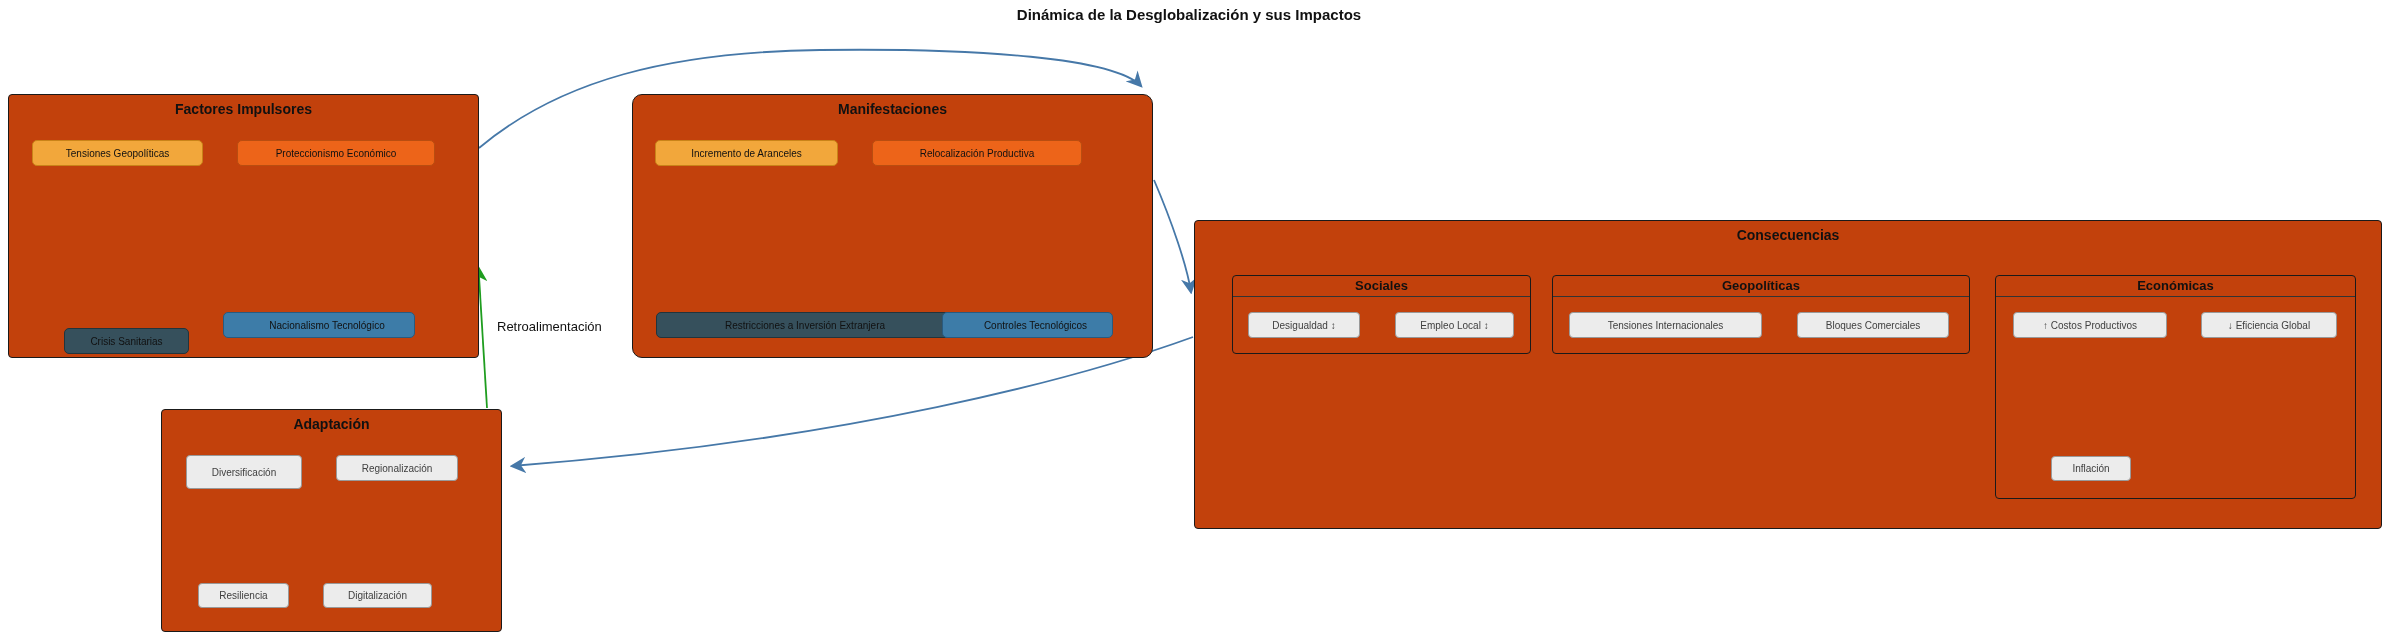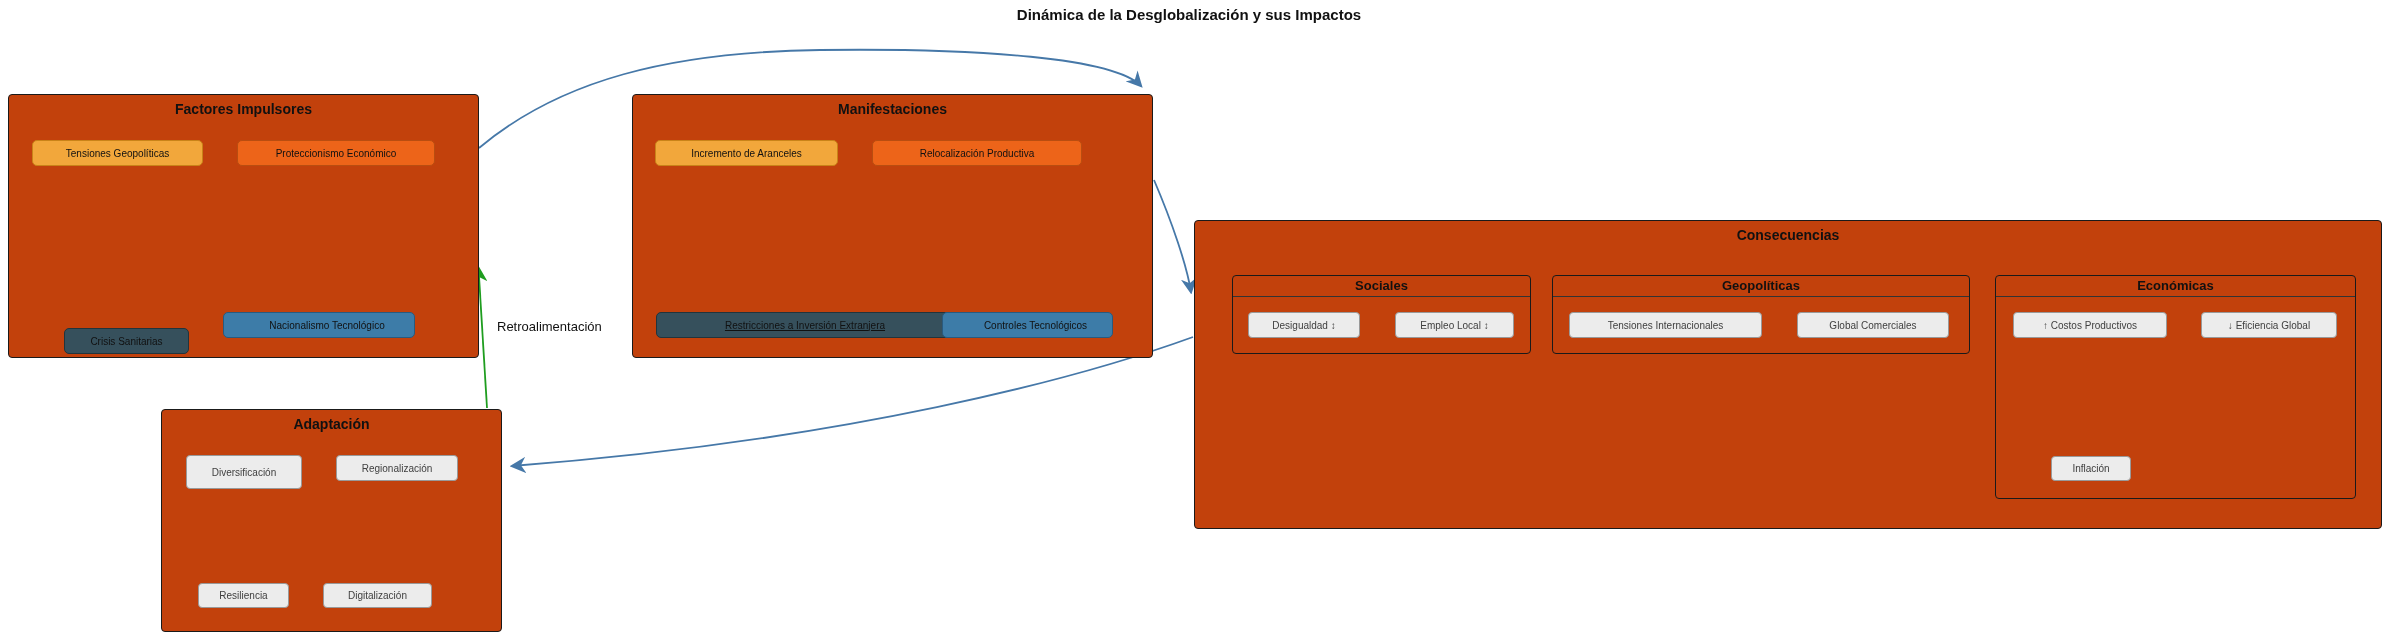--- a/index.html
+++ b/index.html
@@ -46,21 +46,21 @@
     <path d="M 1193 337 C 1080 378 850 440 512 466" fill="none" stroke="#4678A8" stroke-width="1.8" marker-end="url(#mBlue)"></path>
     <path d="M 487 408 L 478.5 268" fill="none" stroke="#1F9D1F" stroke-width="1.8" marker-end="url(#mGreen)"></path>
   </svg>
 
   <div class="edge-label">Retroalimentación</div>
 
   <div id="groups-layer">
       <div class="group" style="left: 8px; top: 94px; width: 471px; height: 264px;">
         <div class="group-title">Factores Impulsores</div>
       </div>
-      <div class="group" style="left: 632px; top: 94px; width: 521px; height: 264px;">
+      <div class="group" style="left: 632px; top: 94px; width: 521px; height: 264px; border-radius: 10px;">
         <div class="group-title">Manifestaciones</div>
       </div>
       <div class="group" style="left: 1194px; top: 220px; width: 1188px; height: 309px;">
         <div class="group-title">Consecuencias</div>
       </div>
       <div class="group titlebar" style="left: 1232px; top: 275px; width: 299px; height: 79px;">
         <div class="group-title">Sociales</div>
       </div>
       <div class="group titlebar" style="left: 1552px; top: 275px; width: 418px; height: 79px;">
         <div class="group-title">Geopolíticas</div>
@@ -72,26 +72,26 @@
         <div class="group-title">Adaptación</div>
       </div>
     </div>
   <div id="nodes-layer">
       <div class="node warm" style="left: 32px; top: 140px; width: 171px; height: 26px;">Tensiones Geopolíticas</div>
       <div class="node hot" style="left: 237px; top: 140px; width: 198px; height: 26px;">Proteccionismo Económico</div>
       <div class="node dark" style="left: 64px; top: 328px; width: 125px; height: 26px;">Crisis Sanitarias</div>
       <div class="node steel" style="left: 223px; top: 312px; width: 192px; height: 26px;">Nacionalismo Tecnológico</div>
       <div class="node warm" style="left: 655px; top: 140px; width: 183px; height: 26px;">Incremento de Aranceles</div>
       <div class="node hot" style="left: 872px; top: 140px; width: 210px; height: 26px;">Relocalización Productiva</div>
-      <div class="node dark" style="left: 656px; top: 312px; width: 298px; height: 26px; text-decoration: underline;">Restricciones a Inversión Extranjera</div>
+      <div class="node dark" style="left: 656px; top: 312px; width: 298px; height: 26px;">Restricciones a Inversión Extranjera</div>
       <div class="node steel" style="left: 942px; top: 312px; width: 171px; height: 26px;">Controles Tecnológicos</div>
       <div class="node neutral" style="left: 1248px; top: 312px; width: 112px; height: 26px;">Desigualdad ↕</div>
       <div class="node neutral" style="left: 1395px; top: 312px; width: 119px; height: 26px;">Empleo Local ↕</div>
       <div class="node neutral" style="left: 1569px; top: 312px; width: 193px; height: 26px;">Tensiones Internacionales</div>
-      <div class="node neutral" style="left: 1797px; top: 312px; width: 152px; height: 26px;">Global Comerciales</div>
+      <div class="node neutral" style="left: 1797px; top: 312px; width: 152px; height: 26px;">Bloques Comerciales</div>
       <div class="node neutral" style="left: 2013px; top: 312px; width: 154px; height: 26px;">↑ Costos Productivos</div>
       <div class="node neutral" style="left: 2201px; top: 312px; width: 136px; height: 26px;">↓ Eficiencia Global</div>
       <div class="node neutral" style="left: 2051px; top: 456px; width: 80px; height: 25px;">Inflación</div>
       <div class="node neutral" style="left: 186px; top: 455px; width: 116px; height: 34px;">Diversificación</div>
       <div class="node neutral" style="left: 336px; top: 455px; width: 122px; height: 26px;">Regionalización</div>
       <div class="node neutral" style="left: 198px; top: 583px; width: 91px; height: 25px;">Resiliencia</div>
       <div class="node neutral" style="left: 323px; top: 583px; width: 109px; height: 25px;">Digitalización</div>
     </div>
 </div>
 

